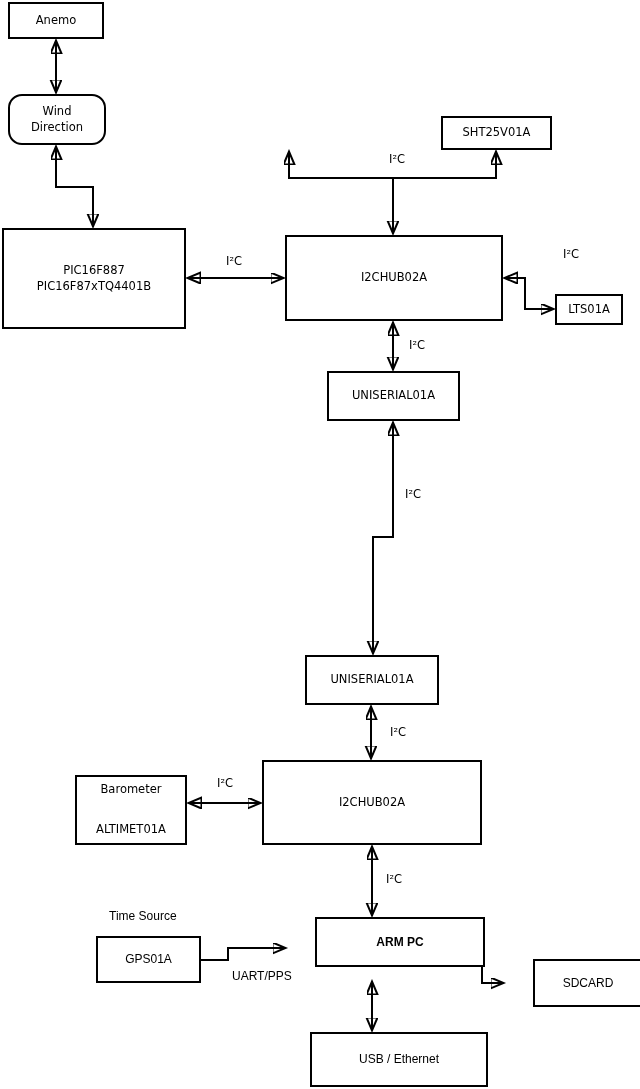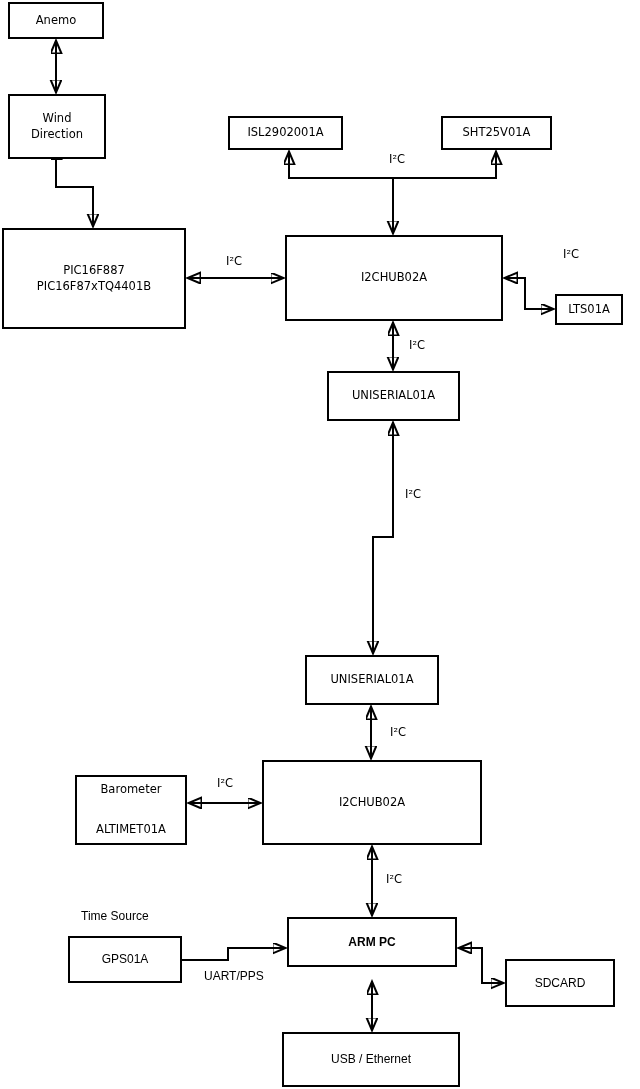--- a/index.html
+++ b/index.html
@@ -1,21 +1,21 @@
 <!DOCTYPE html>
 <html><head>
 <meta charset="utf-8">
 <style>
   html,body{margin:0;padding:0;background:#ffffff;}
   .canvas{position:relative;width:640px;height:1089px;background:#ffffff;
           font-family:"DejaVu Sans",sans-serif;color:#000;overflow:hidden;}
   .node{position:absolute;box-sizing:border-box;border:2px solid #000;background:#fff;
         display:flex;flex-direction:column;justify-content:center;
         text-align:center;font-size:11.5px;line-height:1.35;}
-  .f2{font-family:"Liberation Sans",sans-serif;font-size:12px;}
+  .f2{font-family:"Liberation Sans",sans-serif;font-size:12px;margin-left:28px;}
   .lbl{position:absolute;font-size:11.5px;line-height:14px;white-space:nowrap;text-align:right;}
   .lbl.f2{font-size:12px;}
   svg.wires{position:absolute;left:0;top:0;}
   svg.wires path{stroke:#000;stroke-width:2;fill:none;}
 </style>
 </head>
 <body>
 
 <div class="canvas">
 
@@ -42,33 +42,30 @@
     <path d="M372,847 L372,915" marker-start="url(#mStart)" marker-end="url(#mEnd)"></path>
     <path d="M173,960 L228,960 L228,948 L285,948" marker-end="url(#mEnd)"></path>
     <path d="M459,948 L482,948 L482,983 L503,983" marker-start="url(#mStart)" marker-end="url(#mEnd)"></path>
     <path d="M372,982 L372,1030" marker-start="url(#mStart)" marker-end="url(#mEnd)"></path>
   </svg>
 
   <div class="node" style="left:8px;top:2px;width:96px;height:37px;">
     <span>Anemo</span>
   </div>
 
-  <div class="node" style="left:8px;top:94px;width:98px;height:65px;">
+  <div class="node" style="left:8px;top:94px;width:98px;height:51px;border-radius:14px;">
     <span>Wind</span>
     <span>Direction</span>
   </div>
 
   <div class="node" style="left:2px;top:228px;width:184px;height:101px;">
     <span>PIC16F887</span>
     <span>PIC16F87xTQ4401B</span>
   </div>
 
-  <div class="node" style="left:228px;top:116px;width:115px;height:34px;">
-    <span>ISL2902001A</span>
-  </div>
 
   <div class="node" style="left:441px;top:116px;width:111px;height:34px;">
     <span>SHT25V01A</span>
   </div>
 
   <div class="node" style="left:285px;top:235px;width:218px;height:86px;">
     <span>I2CHUB02A</span>
   </div>
 
   <div class="node" style="left:555px;top:294px;width:68px;height:31px;">
@@ -85,21 +82,21 @@
 
   <div class="node" style="left:262px;top:760px;width:220px;height:85px;">
     <span>I2CHUB02A</span>
   </div>
 
   <div class="node" style="left:75px;top:775px;width:112px;height:70px;gap:24px;">
     <span>Barometer</span>
     <span>ALTIMET01A</span>
   </div>
 
-  <div class="node f2" style="left:68px;top:936px;width:114px;height:47px;">
+  <div class="node f2" style="left:68px;top:936px;width:105px;height:47px;">
     <span>GPS01A</span>
   </div>
 
   <div class="node f2" style="left:287px;top:917px;width:170px;height:50px;font-weight:bold;">
     <span>ARM PC</span>
   </div>
 
   <div class="node f2" style="left:505px;top:959px;width:110px;height:48px;">
     <span>SDCARD</span>
   </div>

